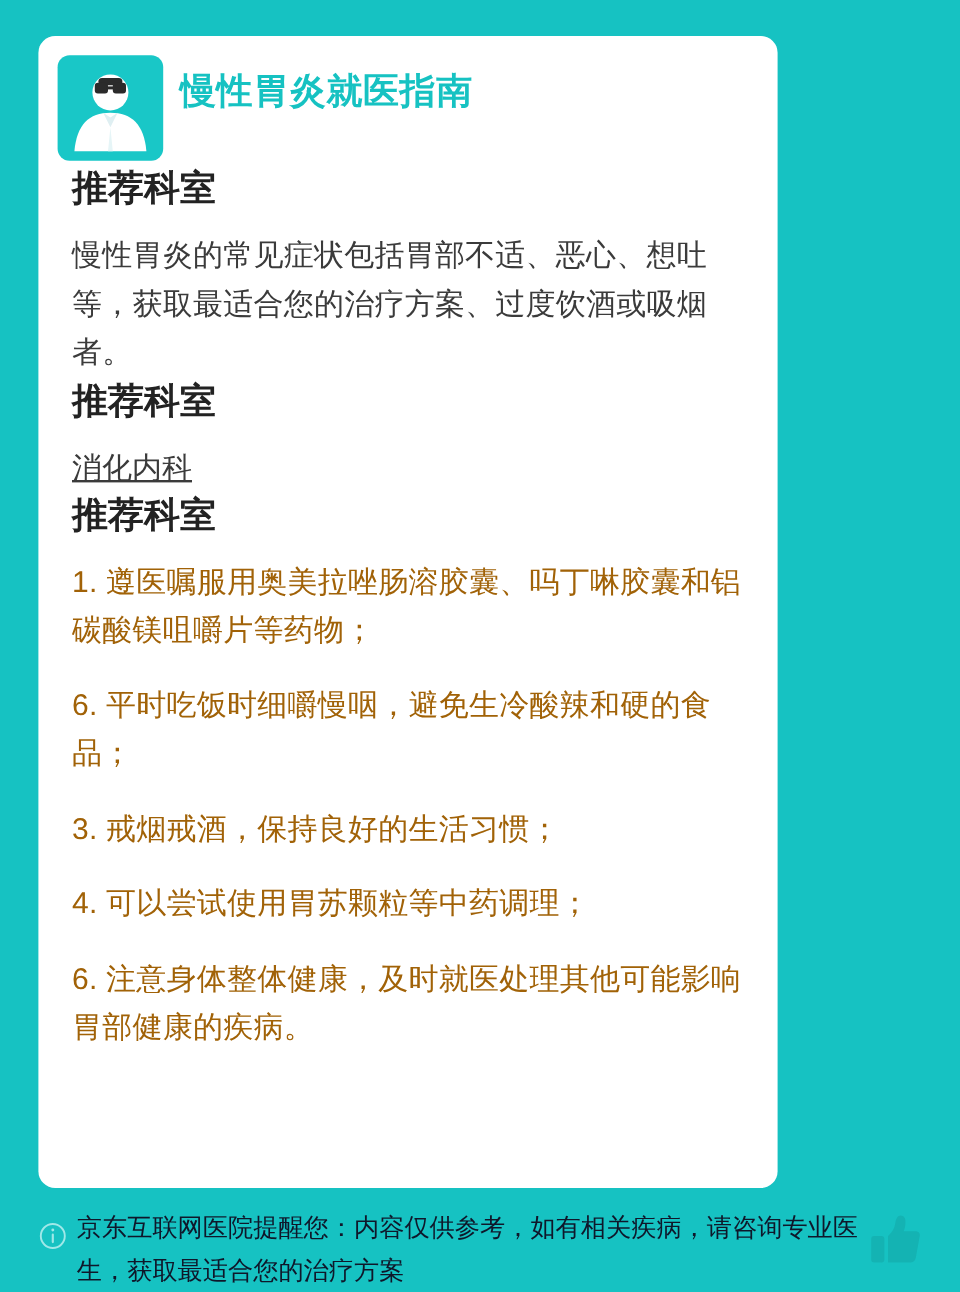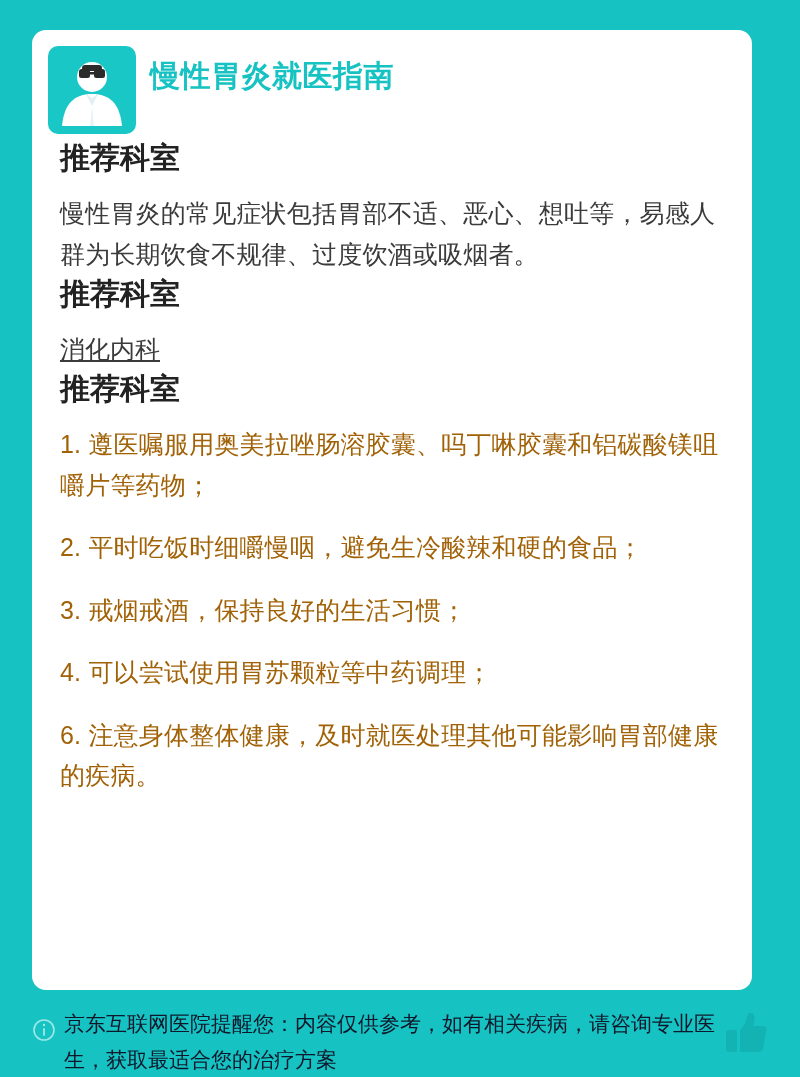--- a/index.html
+++ b/index.html
@@ -16,21 +16,21 @@
   .page {
     position: relative;
     width: 800px;
     height: 1077px;
     box-sizing: border-box;
   }
   .card {
     position: absolute;
     left: 32px;
     top: 30px;
-    width: 720px;
+    width: 616px;
     height: 960px;
     background: #ffffff;
     border-radius: 14px;
     box-sizing: border-box;
   }
   .doctor-icon {
     position: absolute;
     left: 14px;
     top: 14px;
     width: 92px;
@@ -139,29 +139,29 @@
         <path d="M40 50 L46 62 L52 50 L46 54 Z" fill="#dfeff2"></path>
         <path d="M46 62 L44 82 L48 82 Z" fill="#e6f5f7"></path>
       </svg>
     </div>
 
     <div class="title">慢性胃炎就医指南</div>
 
     <div class="content">
 
       <h2 class="section">推荐科室</h2>
-      <p class="para">慢性胃炎的常见症状包括胃部不适、恶心、想吐等，易感人群为长期饮食不规律、过度饮酒或吸烟者。</p>
+      <p class="para">慢性胃炎的常见症状包括胃部不适、恶心、想吐等，获取最适合您的治疗方案、过度饮酒或吸烟者。</p>
 
       <h2 class="section section-gap">推荐科室</h2>
       <p class="plain">消化内科</p>
 
       <h2 class="section section-gap">推荐科室</h2>
       <ol class="steps">
         <li>1. 遵医嘱服用奥美拉唑肠溶胶囊、吗丁啉胶囊和铝碳酸镁咀嚼片等药物；</li>
-        <li>2. 平时吃饭时细嚼慢咽，避免生冷酸辣和硬的食品；</li>
+        <li>6. 平时吃饭时细嚼慢咽，避免生冷酸辣和硬的食品；</li>
         <li>3. 戒烟戒酒，保持良好的生活习惯；</li>
         <li>4. 可以尝试使用胃苏颗粒等中药调理；</li>
         <li>6. 注意身体整体健康，及时就医处理其他可能影响胃部健康的疾病。</li>
       </ol>
 
     </div>
   </div>
 
   <div class="footer">
     <div class="footer-icon">

